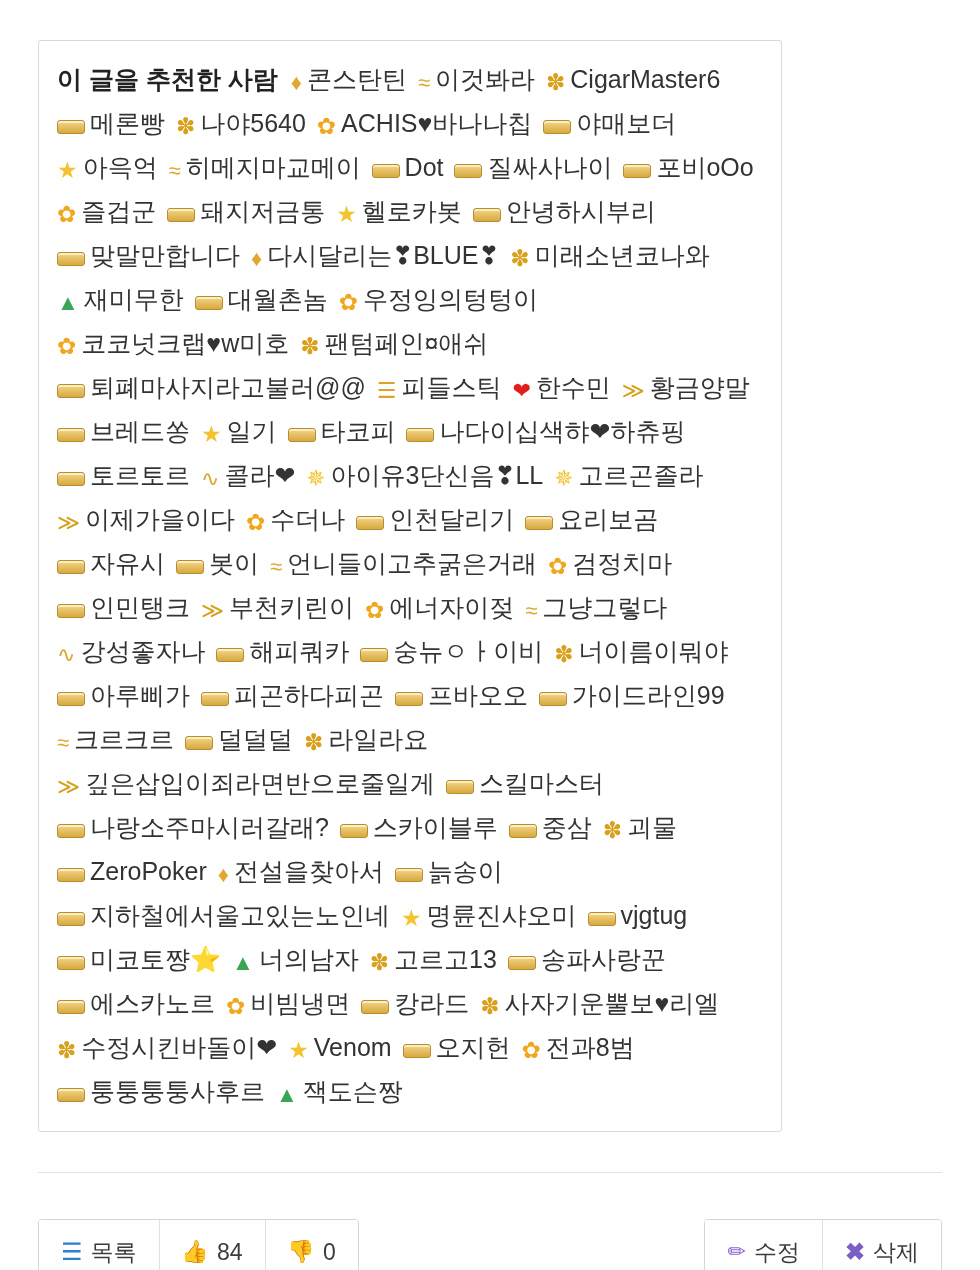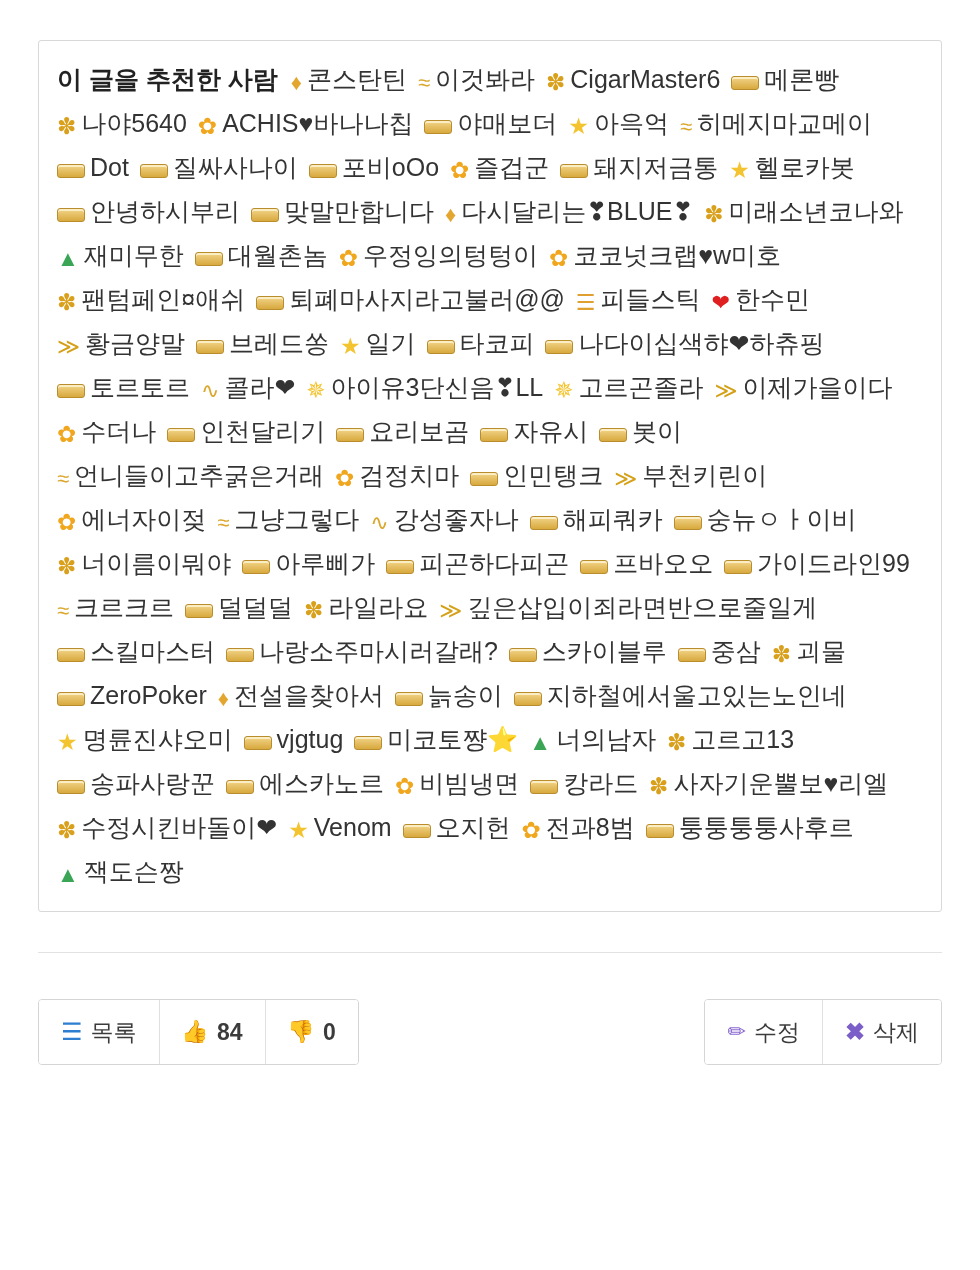--- a/index.html
+++ b/index.html
@@ -16,21 +16,21 @@
     box-sizing: border-box;
     padding: 40px 38px 0 38px;
   }
   
   .rec-box {
     border: 1px solid #d8d8d8;
     border-radius: 3px;
     background: #ffffff;
     padding: 16px 18px 18px 18px;
     box-sizing: border-box;
-    width: 904px;
+    width: 744px;
   }
   .rec-flow {
     font-size: 25px;
     line-height: 44px;
     color: #333333;
     word-break: break-all;
   }
   .rec-title {
     font-weight: bold;
     color: #222222;
@@ -120,21 +120,21 @@
     height: 100%;
     box-sizing: border-box;
     cursor: pointer;
   }
   .btn:last-child { border-right: none; }
   .ico-list { color: #2f7fd1; font-size: 24px; line-height: 1; }
   .ico-up { color: #2f7fd1; font-size: 22px; line-height: 1; }
   .ico-down { color: #7b8a99; font-size: 22px; line-height: 1; }
   .ico-pencil { color: #8a6bd1; font-size: 22px; line-height: 1; }
   .ico-x { color: #7b5ec7; font-size: 24px; line-height: 1; font-weight: bold;}
-  .count { font-weight: bold; text-align: center; }
+  .count { font-weight: normal; text-align: center; }
 </style>
 </head>
 <body>
 
 <div id="page">
 
   <div class="rec-box">
     <div class="rec-flow" id="rec-flow">
       <span class="rec-title">이 글을 추천한 사람</span>
     <span class="rec-item"><span class="ic ic-drop">♦</span><span class="rec-name">콘스탄틴</span></span> <span class="rec-item"><span class="ic ic-wave">≈</span><span class="rec-name">이것봐라</span></span> <span class="rec-item"><span class="ic ic-burst">✽</span><span class="rec-name">CigarMaster6</span></span> <span class="rec-item"><span class="ic ic-bar"></span><span class="rec-name">메론빵</span></span> <span class="rec-item"><span class="ic ic-burst">✽</span><span class="rec-name">나야5640</span></span> <span class="rec-item"><span class="ic ic-flower">✿</span><span class="rec-name">ACHIS♥바나나칩</span></span> <span class="rec-item"><span class="ic ic-bar"></span><span class="rec-name">야매보더</span></span> <span class="rec-item"><span class="ic ic-star">★</span><span class="rec-name">아윽억</span></span> <span class="rec-item"><span class="ic ic-wave">≈</span><span class="rec-name">히메지마교메이</span></span> <span class="rec-item"><span class="ic ic-bar"></span><span class="rec-name">Dot</span></span> <span class="rec-item"><span class="ic ic-bar"></span><span class="rec-name">질싸사나이</span></span> <span class="rec-item"><span class="ic ic-bar"></span><span class="rec-name">포비oOo</span></span> <span class="rec-item"><span class="ic ic-flower">✿</span><span class="rec-name">즐겁군</span></span> <span class="rec-item"><span class="ic ic-bar"></span><span class="rec-name">돼지저금통</span></span> <span class="rec-item"><span class="ic ic-star">★</span><span class="rec-name">헬로카봇</span></span> <span class="rec-item"><span class="ic ic-bar"></span><span class="rec-name">안녕하시부리</span></span> <span class="rec-item"><span class="ic ic-bar"></span><span class="rec-name">맞말만합니다</span></span> <span class="rec-item"><span class="ic ic-drop">♦</span><span class="rec-name">다시달리는❣BLUE❣</span></span> <span class="rec-item"><span class="ic ic-burst">✽</span><span class="rec-name">미래소년코나와</span></span> <span class="rec-item"><span class="ic ic-mount">▲</span><span class="rec-name">재미무한</span></span> <span class="rec-item"><span class="ic ic-bar"></span><span class="rec-name">대월촌놈</span></span> <span class="rec-item"><span class="ic ic-flower">✿</span><span class="rec-name">우정잉의텅텅이</span></span> <span class="rec-item"><span class="ic ic-flower">✿</span><span class="rec-name">코코넛크랩♥w미호</span></span> <span class="rec-item"><span class="ic ic-burst">✽</span><span class="rec-name">팬텀페인¤애쉬</span></span> <span class="rec-item"><span class="ic ic-bar"></span><span class="rec-name">퇴폐마사지라고불러@@</span></span> <span class="rec-item"><span class="ic ic-book">☰</span><span class="rec-name">피들스틱</span></span> <span class="rec-item"><span class="ic ic-heart">❤</span><span class="rec-name">한수민</span></span> <span class="rec-item"><span class="ic ic-chev">≫</span><span class="rec-name">황금양말</span></span> <span class="rec-item"><span class="ic ic-bar"></span><span class="rec-name">브레드쏭</span></span> <span class="rec-item"><span class="ic ic-star">★</span><span class="rec-name">일기</span></span> <span class="rec-item"><span class="ic ic-bar"></span><span class="rec-name">타코피</span></span> <span class="rec-item"><span class="ic ic-bar"></span><span class="rec-name">나다이십색햐❤하츄핑</span></span> <span class="rec-item"><span class="ic ic-bar"></span><span class="rec-name">토르토르</span></span> <span class="rec-item"><span class="ic ic-wave">∿</span><span class="rec-name">콜라❤</span></span> <span class="rec-item"><span class="ic ic-star">✵</span><span class="rec-name">아이유3단신음❣LL</span></span> <span class="rec-item"><span class="ic ic-star">✵</span><span class="rec-name">고르곤졸라</span></span> <span class="rec-item"><span class="ic ic-chev">≫</span><span class="rec-name">이제가을이다</span></span> <span class="rec-item"><span class="ic ic-flower">✿</span><span class="rec-name">수더나</span></span> <span class="rec-item"><span class="ic ic-bar"></span><span class="rec-name">인천달리기</span></span> <span class="rec-item"><span class="ic ic-bar"></span><span class="rec-name">요리보곰</span></span> <span class="rec-item"><span class="ic ic-bar"></span><span class="rec-name">자유시</span></span> <span class="rec-item"><span class="ic ic-bar"></span><span class="rec-name">봇이</span></span> <span class="rec-item"><span class="ic ic-wave">≈</span><span class="rec-name">언니들이고추굵은거래</span></span> <span class="rec-item"><span class="ic ic-flower">✿</span><span class="rec-name">검정치마</span></span> <span class="rec-item"><span class="ic ic-bar"></span><span class="rec-name">인민탱크</span></span> <span class="rec-item"><span class="ic ic-chev">≫</span><span class="rec-name">부천키린이</span></span> <span class="rec-item"><span class="ic ic-flower">✿</span><span class="rec-name">에너자이젖</span></span> <span class="rec-item"><span class="ic ic-wave">≈</span><span class="rec-name">그냥그렇다</span></span> <span class="rec-item"><span class="ic ic-wave">∿</span><span class="rec-name">강성좋자나</span></span> <span class="rec-item"><span class="ic ic-bar"></span><span class="rec-name">해피쿼카</span></span> <span class="rec-item"><span class="ic ic-bar"></span><span class="rec-name">숭뉴ㅇㅏ이비</span></span> <span class="rec-item"><span class="ic ic-burst">✽</span><span class="rec-name">너이름이뭐야</span></span> <span class="rec-item"><span class="ic ic-bar"></span><span class="rec-name">아루삐가</span></span> <span class="rec-item"><span class="ic ic-bar"></span><span class="rec-name">피곤하다피곤</span></span> <span class="rec-item"><span class="ic ic-bar"></span><span class="rec-name">프바오오</span></span> <span class="rec-item"><span class="ic ic-bar"></span><span class="rec-name">가이드라인99</span></span> <span class="rec-item"><span class="ic ic-wave">≈</span><span class="rec-name">크르크르</span></span> <span class="rec-item"><span class="ic ic-bar"></span><span class="rec-name">덜덜덜</span></span> <span class="rec-item"><span class="ic ic-burst">✽</span><span class="rec-name">라일라요</span></span> <span class="rec-item"><span class="ic ic-chev">≫</span><span class="rec-name">깊은삽입이죄라면반으로줄일게</span></span> <span class="rec-item"><span class="ic ic-bar"></span><span class="rec-name">스킬마스터</span></span> <span class="rec-item"><span class="ic ic-bar"></span><span class="rec-name">나랑소주마시러갈래?</span></span> <span class="rec-item"><span class="ic ic-bar"></span><span class="rec-name">스카이블루</span></span> <span class="rec-item"><span class="ic ic-bar"></span><span class="rec-name">중삼</span></span> <span class="rec-item"><span class="ic ic-burst">✽</span><span class="rec-name">괴물</span></span> <span class="rec-item"><span class="ic ic-bar"></span><span class="rec-name">ZeroPoker</span></span> <span class="rec-item"><span class="ic ic-drop">♦</span><span class="rec-name">전설을찾아서</span></span> <span class="rec-item"><span class="ic ic-bar"></span><span class="rec-name">늙송이</span></span> <span class="rec-item"><span class="ic ic-bar"></span><span class="rec-name">지하철에서울고있는노인네</span></span> <span class="rec-item"><span class="ic ic-star">★</span><span class="rec-name">명륜진샤오미</span></span> <span class="rec-item"><span class="ic ic-bar"></span><span class="rec-name">vjgtug</span></span> <span class="rec-item"><span class="ic ic-bar"></span><span class="rec-name">미코토쨩⭐</span></span> <span class="rec-item"><span class="ic ic-mount">▲</span><span class="rec-name">너의남자</span></span> <span class="rec-item"><span class="ic ic-burst">✽</span><span class="rec-name">고르고13</span></span> <span class="rec-item"><span class="ic ic-bar"></span><span class="rec-name">송파사랑꾼</span></span> <span class="rec-item"><span class="ic ic-bar"></span><span class="rec-name">에스카노르</span></span> <span class="rec-item"><span class="ic ic-flower">✿</span><span class="rec-name">비빔냉면</span></span> <span class="rec-item"><span class="ic ic-bar"></span><span class="rec-name">캉라드</span></span> <span class="rec-item"><span class="ic ic-burst">✽</span><span class="rec-name">사자기운뿔보♥리엘</span></span> <span class="rec-item"><span class="ic ic-burst">✽</span><span class="rec-name">수정시킨바돌이❤</span></span> <span class="rec-item"><span class="ic ic-star">★</span><span class="rec-name">Venom</span></span> <span class="rec-item"><span class="ic ic-bar"></span><span class="rec-name">오지헌</span></span> <span class="rec-item"><span class="ic ic-flower">✿</span><span class="rec-name">전과8범</span></span> <span class="rec-item"><span class="ic ic-bar"></span><span class="rec-name">퉁퉁퉁퉁사후르</span></span> <span class="rec-item"><span class="ic ic-mount">▲</span><span class="rec-name">잭도슨짱</span></span> </div>

